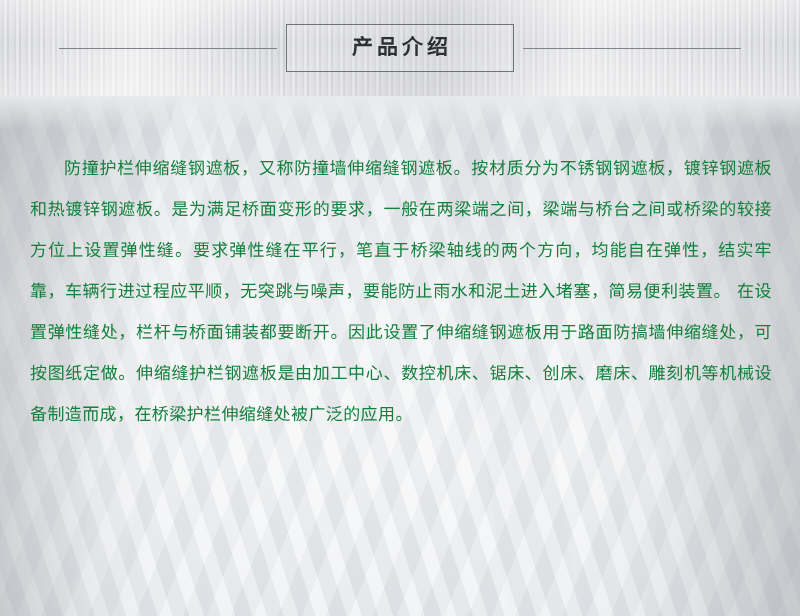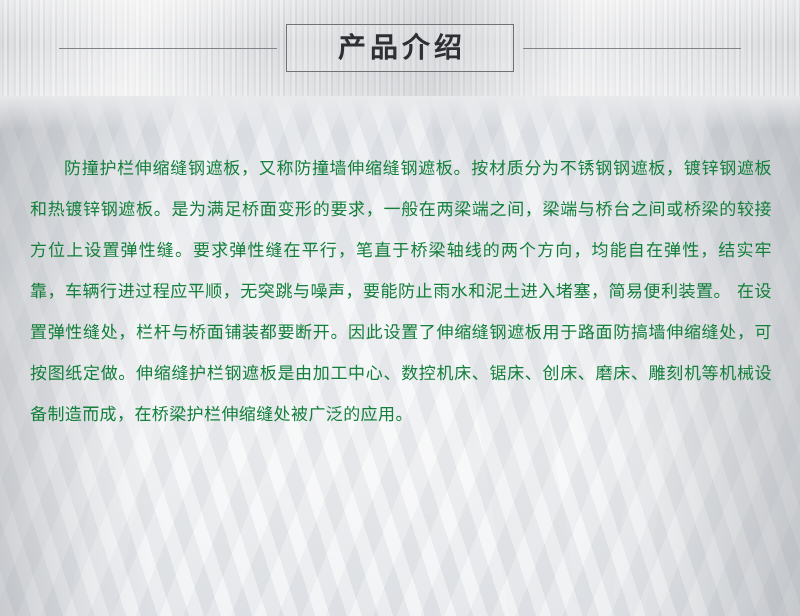--- a/index.html
+++ b/index.html
@@ -69,22 +69,22 @@
     width: 226px;
     height: 46px;
     margin: 0 9px;
     border: 1px solid #6f7277;
     background: rgba(255,255,255,0.18);
     display: flex;
     align-items: center;
     justify-content: center;
   }
   .title-text {
-    font-family: Liberation Sans, sans-serif;
-    font-size: 28px;
+    font-family: Liberation Mono, monospace;
+    font-size: 21px;
     font-weight: bold;
     letter-spacing: 4px;
     color: #2c2f33;
     line-height: 1;
     text-indent: 4px;
   }
 
   
   .body-area {
     position: relative;

